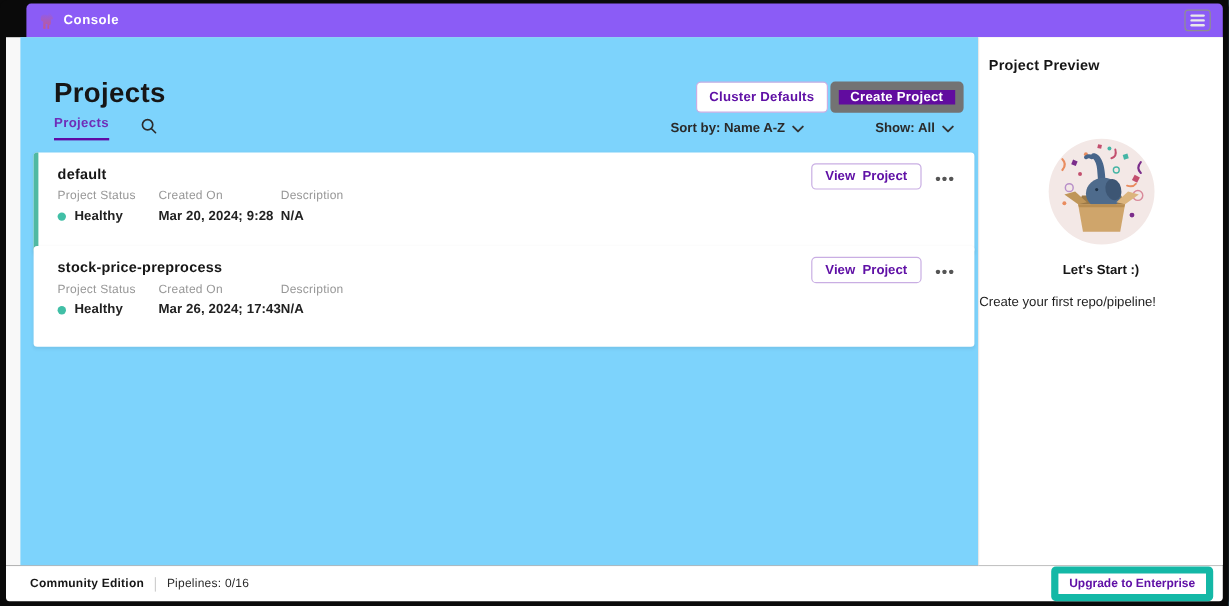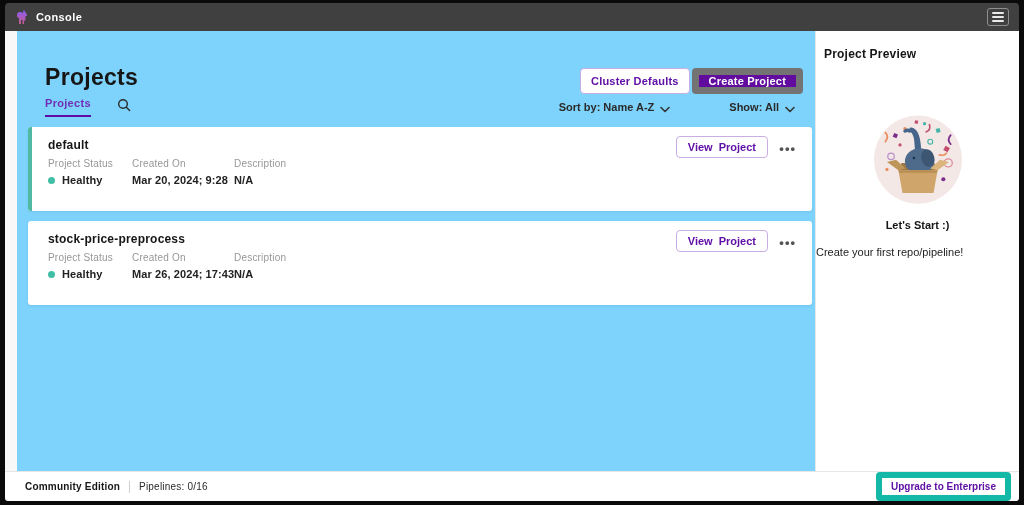--- a/index.html
+++ b/index.html
@@ -2,21 +2,21 @@
 <html><head>
 <meta charset="utf-8">
 <style>
   * { margin:0; padding:0; box-sizing:border-box; }
   html,body { width:1024px; height:505px; }
   body { font-family:"Liberation Sans", sans-serif; background:#0a0a0a; overflow:hidden; }
 
   .frame { position:relative; width:1024px; height:505px; background:#0a0a0a; border-radius:6px; padding:3px 5px 4px 5px; display:flex; flex-direction:column; }
 
   
-  .topbar { height:28px; background:#404040; border-radius:4px 4px 0 0; display:flex; align-items:center; padding:0 10px; flex:0 0 auto; }
+  .topbar { height:28px; background:#8b5cf6; border-radius:4px 4px 0 0; display:flex; align-items:center; padding:0 10px; flex:0 0 auto;margin-left:17px; }
   .logo-wrap { display:flex; align-items:center; gap:7px; }
   .app-title { color:#fff; font-size:11px; font-weight:bold; letter-spacing:.4px; }
   .topbar-spacer { flex:1; }
   .menu-btn { width:22px; height:18px; border:1px solid #8f8f8f; border-radius:3px; background:transparent; display:flex; flex-direction:column; justify-content:center; align-items:center; gap:2px; cursor:pointer; }
   .menu-btn span { display:block; width:12px; height:2px; background:#e9e9e9; border-radius:1px; }
 
   
   .body-row { flex:1; display:flex; min-height:0; background:#f8f8f8; }
   .main { position:relative; flex:1; background:#7dd3fc;margin-left:12px; }
 
@@ -24,26 +24,26 @@
 
   .header-actions { position:absolute; top:37px; right:12px; display:flex; gap:2px; }
   .btn-outline { background:#fff; border:1px solid #c9aee3; color:#6011a6; font-size:11px; font-weight:bold; letter-spacing:.2px; padding:4px 10px; border-radius:4px; cursor:pointer; font-family:inherit; }
   .btn-solid { background:#610c9f; border:7px solid #737373; color:#fff; font-size:11px; font-weight:bold; letter-spacing:.2px; padding:0 10px; border-radius:4px; cursor:pointer; font-family:inherit; }
 
   .tab-row { position:absolute; top:66px; left:28px; display:flex; align-items:center; gap:26px; }
   .tab { font-size:11px; font-weight:bold; color:#6f2db8; letter-spacing:.3px; padding-bottom:6px; border-bottom:2px solid #5f0ba5; cursor:pointer; }
   .search-btn { background:none; border:none; cursor:pointer; padding:0 0 4px 0; display:flex; }
 
   .filter-row { position:absolute; top:70px; right:20px; display:flex; align-items:center; gap:34px; }
-  .filter { display:flex; align-items:flex-end; gap:6px; font-size:11px; font-weight:bold; color:#2a2a2a; cursor:pointer;padding-left:25px; }
+  .filter { display:flex; align-items:center; gap:6px; font-size:11px; font-weight:bold; color:#2a2a2a; cursor:pointer;padding-left:25px; }
 
   
   .card { position:absolute; left:11px; width:784px; height:84px; background:#fff; border-radius:3px; box-shadow:0 1px 3px rgba(0,0,0,.07); }
   .card.first { top:96px; }
-  .card.second { top:190px; }
+  .card.second { top:174px; }
   .card.selected::before { content:""; position:absolute; left:0; top:0; bottom:0; width:4px; background:#50b9a2; border-radius:3px 0 0 3px; }
   .card-title { position:absolute; top:11px; left:20px; font-size:12px; font-weight:800; color:#161616; letter-spacing:.2px; }
   .col-label { position:absolute; top:31px; font-size:10px; color:#979797; letter-spacing:.2px; }
   .col-value { position:absolute; top:47px; font-size:11px; color:#222; font-weight:bold; letter-spacing:.1px; }
   .l1 { left:20px; } .l2 { left:104px; } .l3 { left:206px; }
   .status-value { display:flex; align-items:center; gap:7px; }
   .dot { width:7px; height:7px; border-radius:50%; background:#41bfa6; }
   .view-btn { position:absolute; top:9px; right:44px; background:#fff; border:1px solid #c9aee3; color:#6011a6; font-size:11px; font-weight:bold; padding:4px 11px; border-radius:4px; cursor:pointer; word-spacing:3px; font-family:inherit; }
   .overflow-btn { position:absolute; top:9px; right:14px; background:none; border:none; color:#555; font-size:13px; font-weight:bold; letter-spacing:1px; cursor:pointer; padding:6px 2px; line-height:1; }
 

